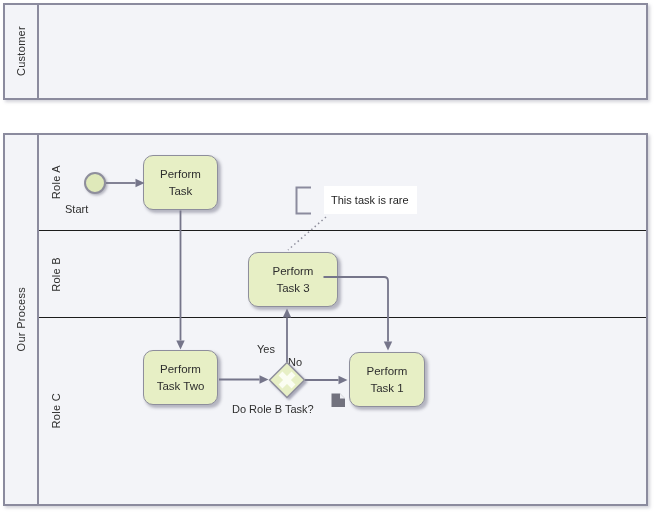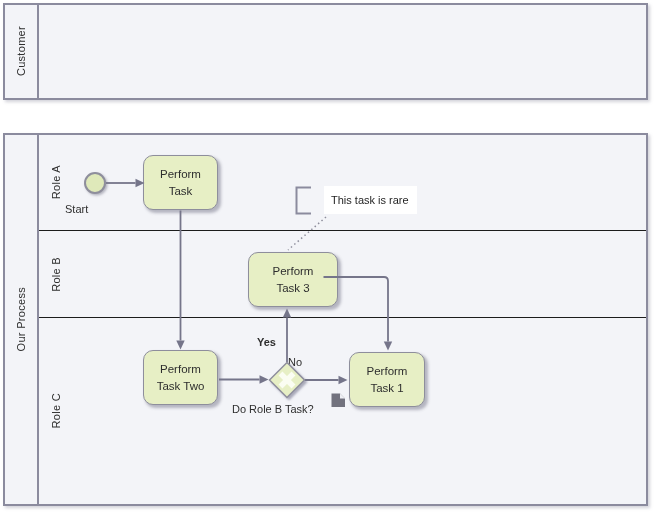--- a/index.html
+++ b/index.html
@@ -53,21 +53,21 @@
     background:var(--event-fill, #dfe9ba);
     border:2px solid var(--node-border, #8e8e9c);
     box-shadow:1.5px 1.5px 2.5px rgba(105,105,125,0.45);
   }
   .flow-label {
     position:absolute; z-index:3; font-size:11px; color:var(--text-color, #2e2e2e);
     text-align:left;
   }
   .lbl-start    { left:65px;  top:203px; width:60px; }
   .lbl-gateway  { left:232px; top:403px; width:110px; }
-  .lbl-yes      { left:257px; top:336px; width:30px;font-weight:bold; }
+  .lbl-yes      { left:257px; top:343px; width:30px; }
   .lbl-no       { left:288px; top:356px; width:30px; }
   .annotation {
     position:absolute; z-index:2; left:296px; top:186px; width:93px; height:28px;
     background:var(--annotation-background, #ffffff);
     display:flex; align-items:center;margin-left:28px;
   }
   .annotation-text { font-size:11px; padding-left:7px; color:#1f1f1f; white-space:nowrap; }
   
   .overlay { position:absolute; left:0; top:0; z-index:4; pointer-events:none; }
   .edge { fill:none; stroke:var(--connector, #75758a); stroke-width:1.8px; }

